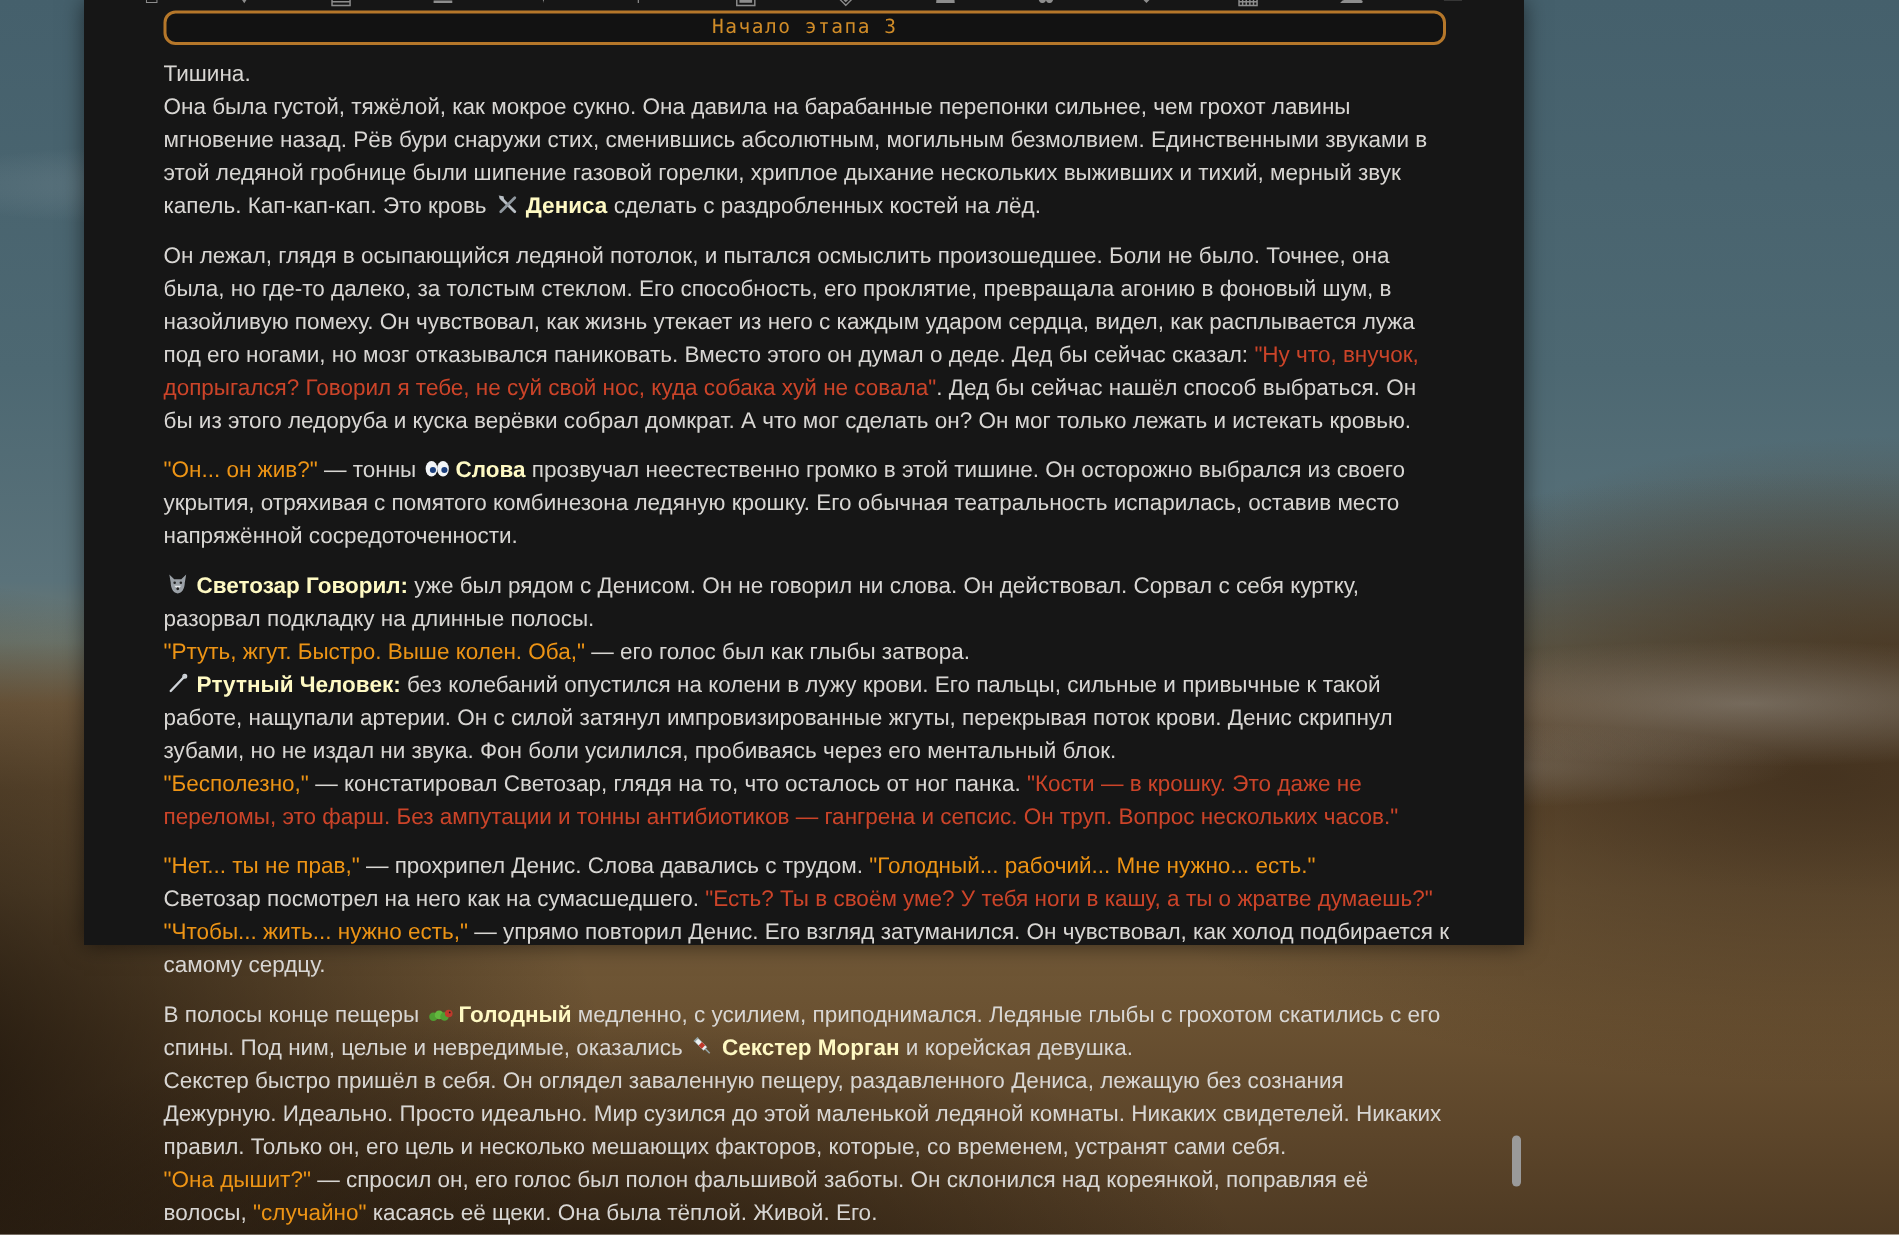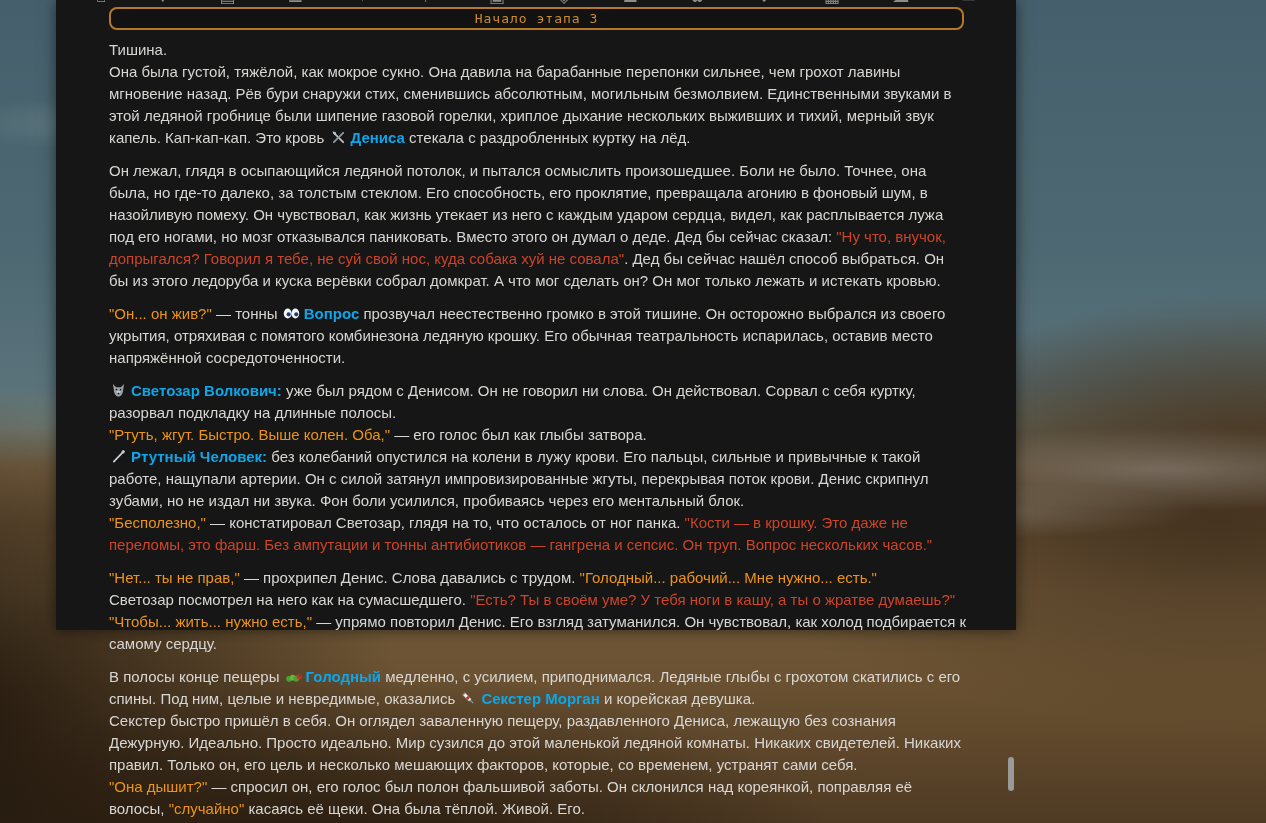--- a/index.html
+++ b/index.html
@@ -37,21 +37,21 @@
     display:flex; align-items:center; justify-content:center;
     background:#121212; }
   .stage-banner span { font-family:"DejaVu Sans Mono", monospace; font-size:13px;
     color:#d08c28; letter-spacing:1px; }
 
   
   .story { padding:9px 50px 0 53px; color:#d8d6d3; font-size:15px; line-height:22px; }
   .para { margin:0 0 11px 0; }
   .seg-q { color:#ed9415; }
   .seg-d { color:#cc4429; }
-  .seg-b { color:#0ea5e9; font-weight:bold; }
+  .seg-b { color:#fef9c3; font-weight:bold; }
   .inline-icon { display:inline-block; width:17px; height:15px; margin:0 4px 0 1px;
     vertical-align:-2px; }
   .inline-icon svg { width:100%; height:100%; display:block; }
 
   
   .scrollbar-track { position:absolute; right:0; top:0; width:10px; height:100%; }
   .scrollbar-thumb { position:absolute; right:2px; top:757px; width:6px; height:34px;
     background:#9a9a9a; border-radius:3px; }
 </style>
 </head>
@@ -82,35 +82,35 @@
 
   <div class="stage-banner">
     <span>Начало этапа 3</span>
   </div>
 
   <div class="story">
       <p class="para"><span>Тишина.</span><br><span>Она была густой, тяжёлой, как мокрое сукно. Она давила на барабанные перепонки сильнее, чем грохот лавины мгновение назад. Рёв бури снаружи стих, сменившись абсолютным, могильным безмолвием. Единственными звуками в этой ледяной гробнице были шипение газовой горелки, хриплое дыхание нескольких выживших и тихий, мерный звук капель. Кап-кап-кап. Это кровь </span><span class="inline-icon"><svg viewBox="0 0 16 16">
             <path d="M3 3 L13 13" stroke="#b9bfc5" stroke-width="2" stroke-linecap="round"></path>
             <path d="M13 3 L3 13" stroke="#8f979e" stroke-width="2" stroke-linecap="round"></path>
             <path d="M1.5 1.5 L5 2 L5.5 4.5 L3.5 5 Z" fill="#b9bfc5"></path>
-          </svg></span><span class="seg-b">Дениса</span><span> стекала с раздробленных куртку на лёд.</span></p>
+          </svg></span><span class="seg-b">Дениса</span><span> сделать с раздробленных костей на лёд.</span></p>
       <p class="para"><span>Он лежал, глядя в осыпающийся ледяной потолок, и пытался осмыслить произошедшее. Боли не было. Точнее, она была, но где-то далеко, за толстым стеклом. Его способность, его проклятие, превращала агонию в фоновый шум, в назойливую помеху. Он чувствовал, как жизнь утекает из него с каждым ударом сердца, видел, как расплывается лужа под его ногами, но мозг отказывался паниковать. Вместо этого он думал о деде. Дед бы сейчас сказал: </span><span class="seg-d">"Ну что, внучок, допрыгался? Говорил я тебе, не суй свой нос, куда собака хуй не совала"</span><span>. Дед бы сейчас нашёл способ выбраться. Он бы из этого ледоруба и куска верёвки собрал домкрат. А что мог сделать он? Он мог только лежать и истекать кровью.</span></p>
       <p class="para"><span class="seg-q">"Он... он жив?"</span><span> — тонны </span><span class="inline-icon"><svg viewBox="0 0 20 14">
             <ellipse cx="5.5" cy="7" rx="4.6" ry="6" fill="#f2f4f6"></ellipse>
             <ellipse cx="14.5" cy="7" rx="4.6" ry="6" fill="#f2f4f6"></ellipse>
             <circle cx="6.6" cy="8" r="2.4" fill="#1c3f7c"></circle>
             <circle cx="15.6" cy="8" r="2.4" fill="#1c3f7c"></circle>
-          </svg></span><span class="seg-b">Вопрос</span><span> прозвучал неестественно громко в этой тишине. Он осторожно выбрался из своего укрытия, отряхивая с помятого комбинезона ледяную крошку. Его обычная театральность испарилась, оставив место напряжённой сосредоточенности.</span></p>
+          </svg></span><span class="seg-b">Слова</span><span> прозвучал неестественно громко в этой тишине. Он осторожно выбрался из своего укрытия, отряхивая с помятого комбинезона ледяную крошку. Его обычная театральность испарилась, оставив место напряжённой сосредоточенности.</span></p>
       <p class="para"><span class="inline-icon"><svg viewBox="0 0 16 16">
             <path d="M2 1 L5.5 4.5 L10.5 4.5 L14 1 L13 7 C13 11 11 14.5 8 14.5 C5 14.5 3 11 3 7 Z" fill="#9aa0a6"></path>
             <path d="M5.5 9 L8 11.5 L10.5 9" fill="#e8eaec"></path>
             <circle cx="5.8" cy="7" r="0.9" fill="#222"></circle>
             <circle cx="10.2" cy="7" r="0.9" fill="#222"></circle>
             <circle cx="8" cy="11.2" r="1" fill="#222"></circle>
-          </svg></span><span class="seg-b">Светозар Волкович:</span><span> уже был рядом с Денисом. Он не говорил ни слова. Он действовал. Сорвал с себя куртку, разорвал подкладку на длинные полосы.</span><br><span class="seg-q">"Ртуть, жгут. Быстро. Выше колен. Оба,"</span><span> — его голос был как глыбы затвора.</span><br><span class="inline-icon"><svg viewBox="0 0 16 16">
+          </svg></span><span class="seg-b">Светозар Говорил:</span><span> уже был рядом с Денисом. Он не говорил ни слова. Он действовал. Сорвал с себя куртку, разорвал подкладку на длинные полосы.</span><br><span class="seg-q">"Ртуть, жгут. Быстро. Выше колен. Оба,"</span><span> — его голос был как глыбы затвора.</span><br><span class="inline-icon"><svg viewBox="0 0 16 16">
             <path d="M13.5 2.5 L3 13.5" stroke="#cfd4d9" stroke-width="1.7" stroke-linecap="round"></path>
             <circle cx="13" cy="3" r="1.3" fill="none" stroke="#cfd4d9" stroke-width="1"></circle>
           </svg></span><span class="seg-b">Ртутный Человек:</span><span> без колебаний опустился на колени в лужу крови. Его пальцы, сильные и привычные к такой работе, нащупали артерии. Он с силой затянул импровизированные жгуты, перекрывая поток крови. Денис скрипнул зубами, но не издал ни звука. Фон боли усилился, пробиваясь через его ментальный блок.</span><br><span class="seg-q">"Бесполезно,"</span><span> — констатировал Светозар, глядя на то, что осталось от ног панка. </span><span class="seg-d">"Кости — в крошку. Это даже не переломы, это фарш. Без ампутации и тонны антибиотиков — гангрена и сепсис. Он труп. Вопрос нескольких часов."</span></p>
       <p class="para"><span class="seg-q">"Нет... ты не прав,"</span><span> — прохрипел Денис. Слова давались с трудом. </span><span class="seg-q">"Голодный... рабочий... Мне нужно... есть."</span><br><span>Светозар посмотрел на него как на сумасшедшего. </span><span class="seg-d">"Есть? Ты в своём уме? У тебя ноги в кашу, а ты о жратве думаешь?"</span><br><span class="seg-q">"Чтобы... жить... нужно есть,"</span><span> — упрямо повторил Денис. Его взгляд затуманился. Он чувствовал, как холод подбирается к самому сердцу.</span></p>
       <p class="para"><span>В полосы конце пещеры </span><span class="inline-icon"><svg viewBox="0 0 18 14">
             <circle cx="4.2" cy="9.5" r="3" fill="#4f9e32"></circle>
             <circle cx="8.2" cy="8.2" r="3.1" fill="#62b83e"></circle>
             <circle cx="12" cy="9.3" r="3" fill="#4f9e32"></circle>
             <circle cx="15" cy="7.2" r="2.7" fill="#c0392b"></circle>
             <circle cx="15.7" cy="6.4" r="0.6" fill="#222"></circle>

